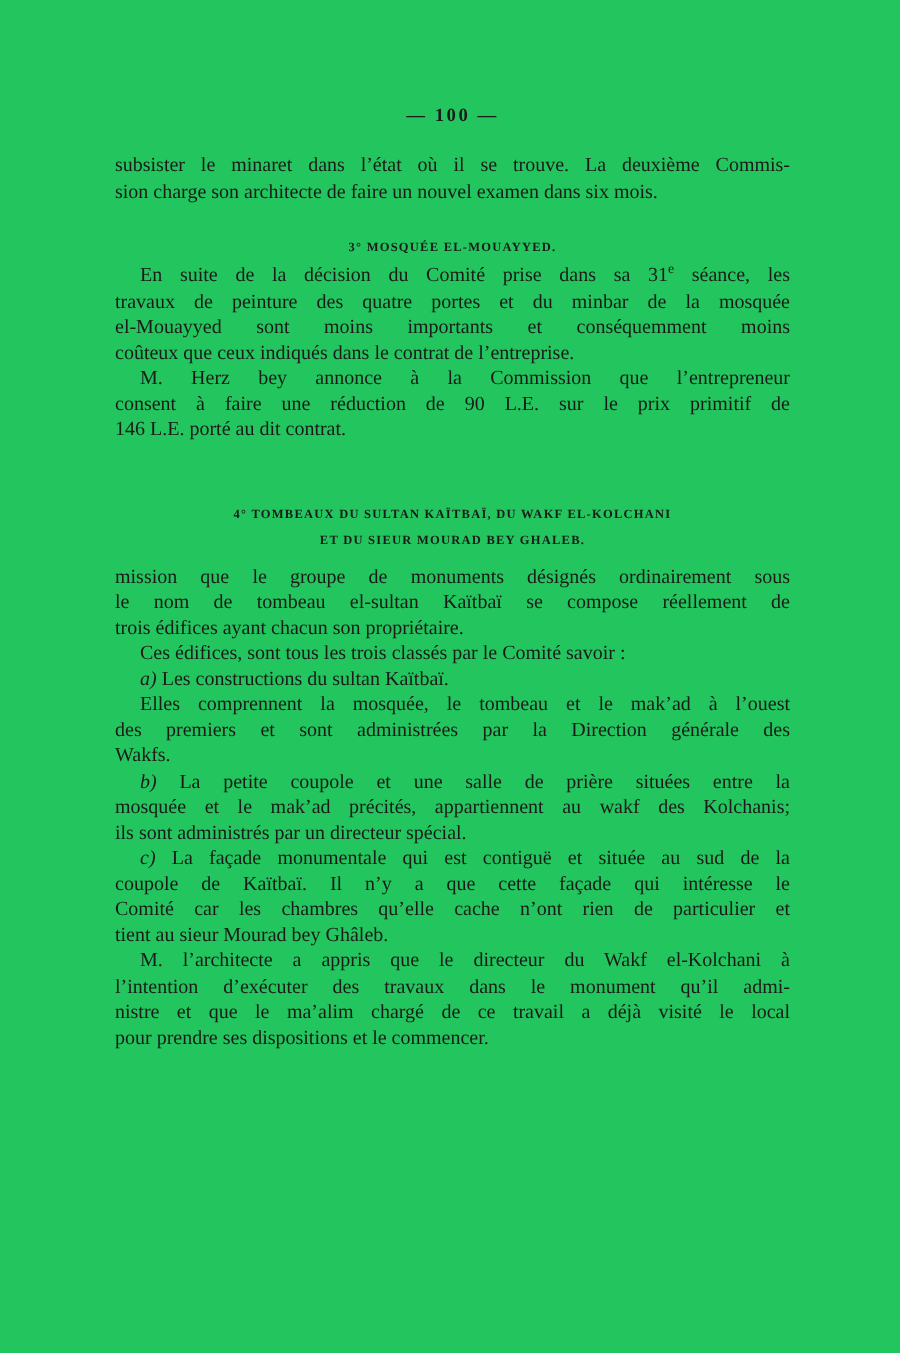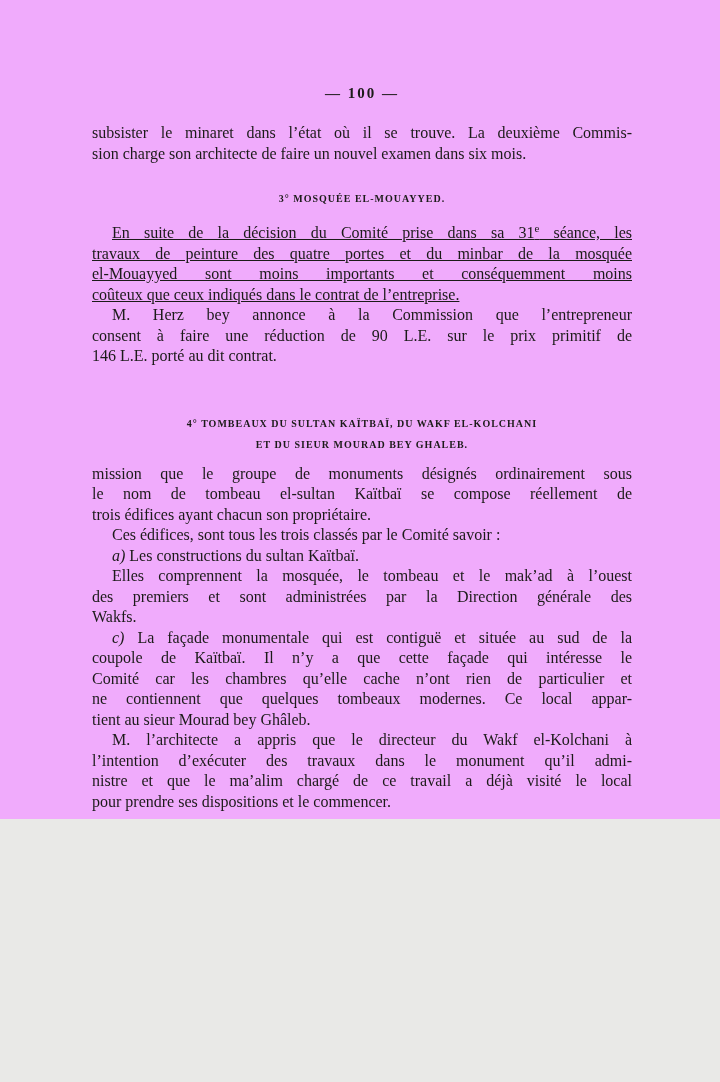--- a/index.html
+++ b/index.html
@@ -1,21 +1,21 @@
 <!DOCTYPE html>
 <html><head>
 <meta charset="utf-8">
 <style>
   html, body { margin: 0; padding: 0; background: #e9e9e7; }
   .page {
     position: relative;
     width: 720px;
-    height: 819px;
+    height: 1082px;
     margin: 0 auto;
-    background: #f0abfc;
+    background: #22c55e;
     box-sizing: border-box;
     padding-top: 84px;
     font-family: "Liberation Serif", "DejaVu Serif", serif;
     color: #1c1b19;
     overflow: hidden;
   }
   .col { width: 540px; margin-left: 92px; }
   .pagenum {
     text-align: center;
     font-size: 15px;
@@ -36,21 +36,21 @@
   .heading {
     text-align: center;
     font-weight: bold;
     font-size: 10px;
     letter-spacing: 1px;
   }
   .h-single { line-height: 16px; }
   .h-multi  { line-height: 21px; }
   #cont  { margin-top: 21px; }
   #h3    { margin-top: 27px; }
-  #s3p1  { margin-top: 16px; text-decoration: underline; }
+  #s3p1  { margin-top: 4px; }
   #h4    { margin-top: 46px; }
   #s4p1  { margin-top: 9px; }
 </style>
 </head>
 <body>
 
 <div class="page">
   <div class="col">
 
     <div class="pagenum">— 100 —</div>
@@ -98,28 +98,34 @@
         <span class="it">a)</span><span> Les constructions du sultan Kaïtbaï.</span>
       </div>
     </div>
 
     <div>
       <div class="line j ind">Elles comprennent la mosquée, le tombeau et le mak’ad à l’ouest</div>
       <div class="line j">des premiers et sont administrées par la Direction générale des</div>
       <div class="line last">Wakfs.</div>
     </div>
 
+    <div>
+      <div class="line j ind">
+        <span class="it">b)</span><span> La petite coupole et une salle de prière situées entre la</span>
+      </div>
+      <div class="line j">mosquée et le mak’ad précités, appartiennent au wakf des Kolchanis;</div>
+      <div class="line last">ils sont administrés par un directeur spécial.</div>
+    </div>
 
     <div>
       <div class="line j ind">
         <span class="it">c)</span><span> La façade monumentale qui est contiguë et située au sud de la</span>
       </div>
       <div class="line j">coupole de Kaïtbaï. Il n’y a que cette façade qui intéresse le</div>
       <div class="line j">Comité car les chambres qu’elle cache n’ont rien de particulier et</div>
-      <div class="line j">ne contiennent que quelques tombeaux modernes. Ce local appar-</div>
       <div class="line last">tient au sieur Mourad bey Ghâleb.</div>
     </div>
 
     <div>
       <div class="line j ind">M. l’architecte a appris que le directeur du Wakf el-Kolchani à</div>
       <div class="line j">l’intention d’exécuter des travaux dans le monument qu’il admi-</div>
       <div class="line j">nistre et que le ma’alim chargé de ce travail a déjà visité le local</div>
       <div class="line last">pour prendre ses dispositions et le commencer.</div>
     </div>
 

